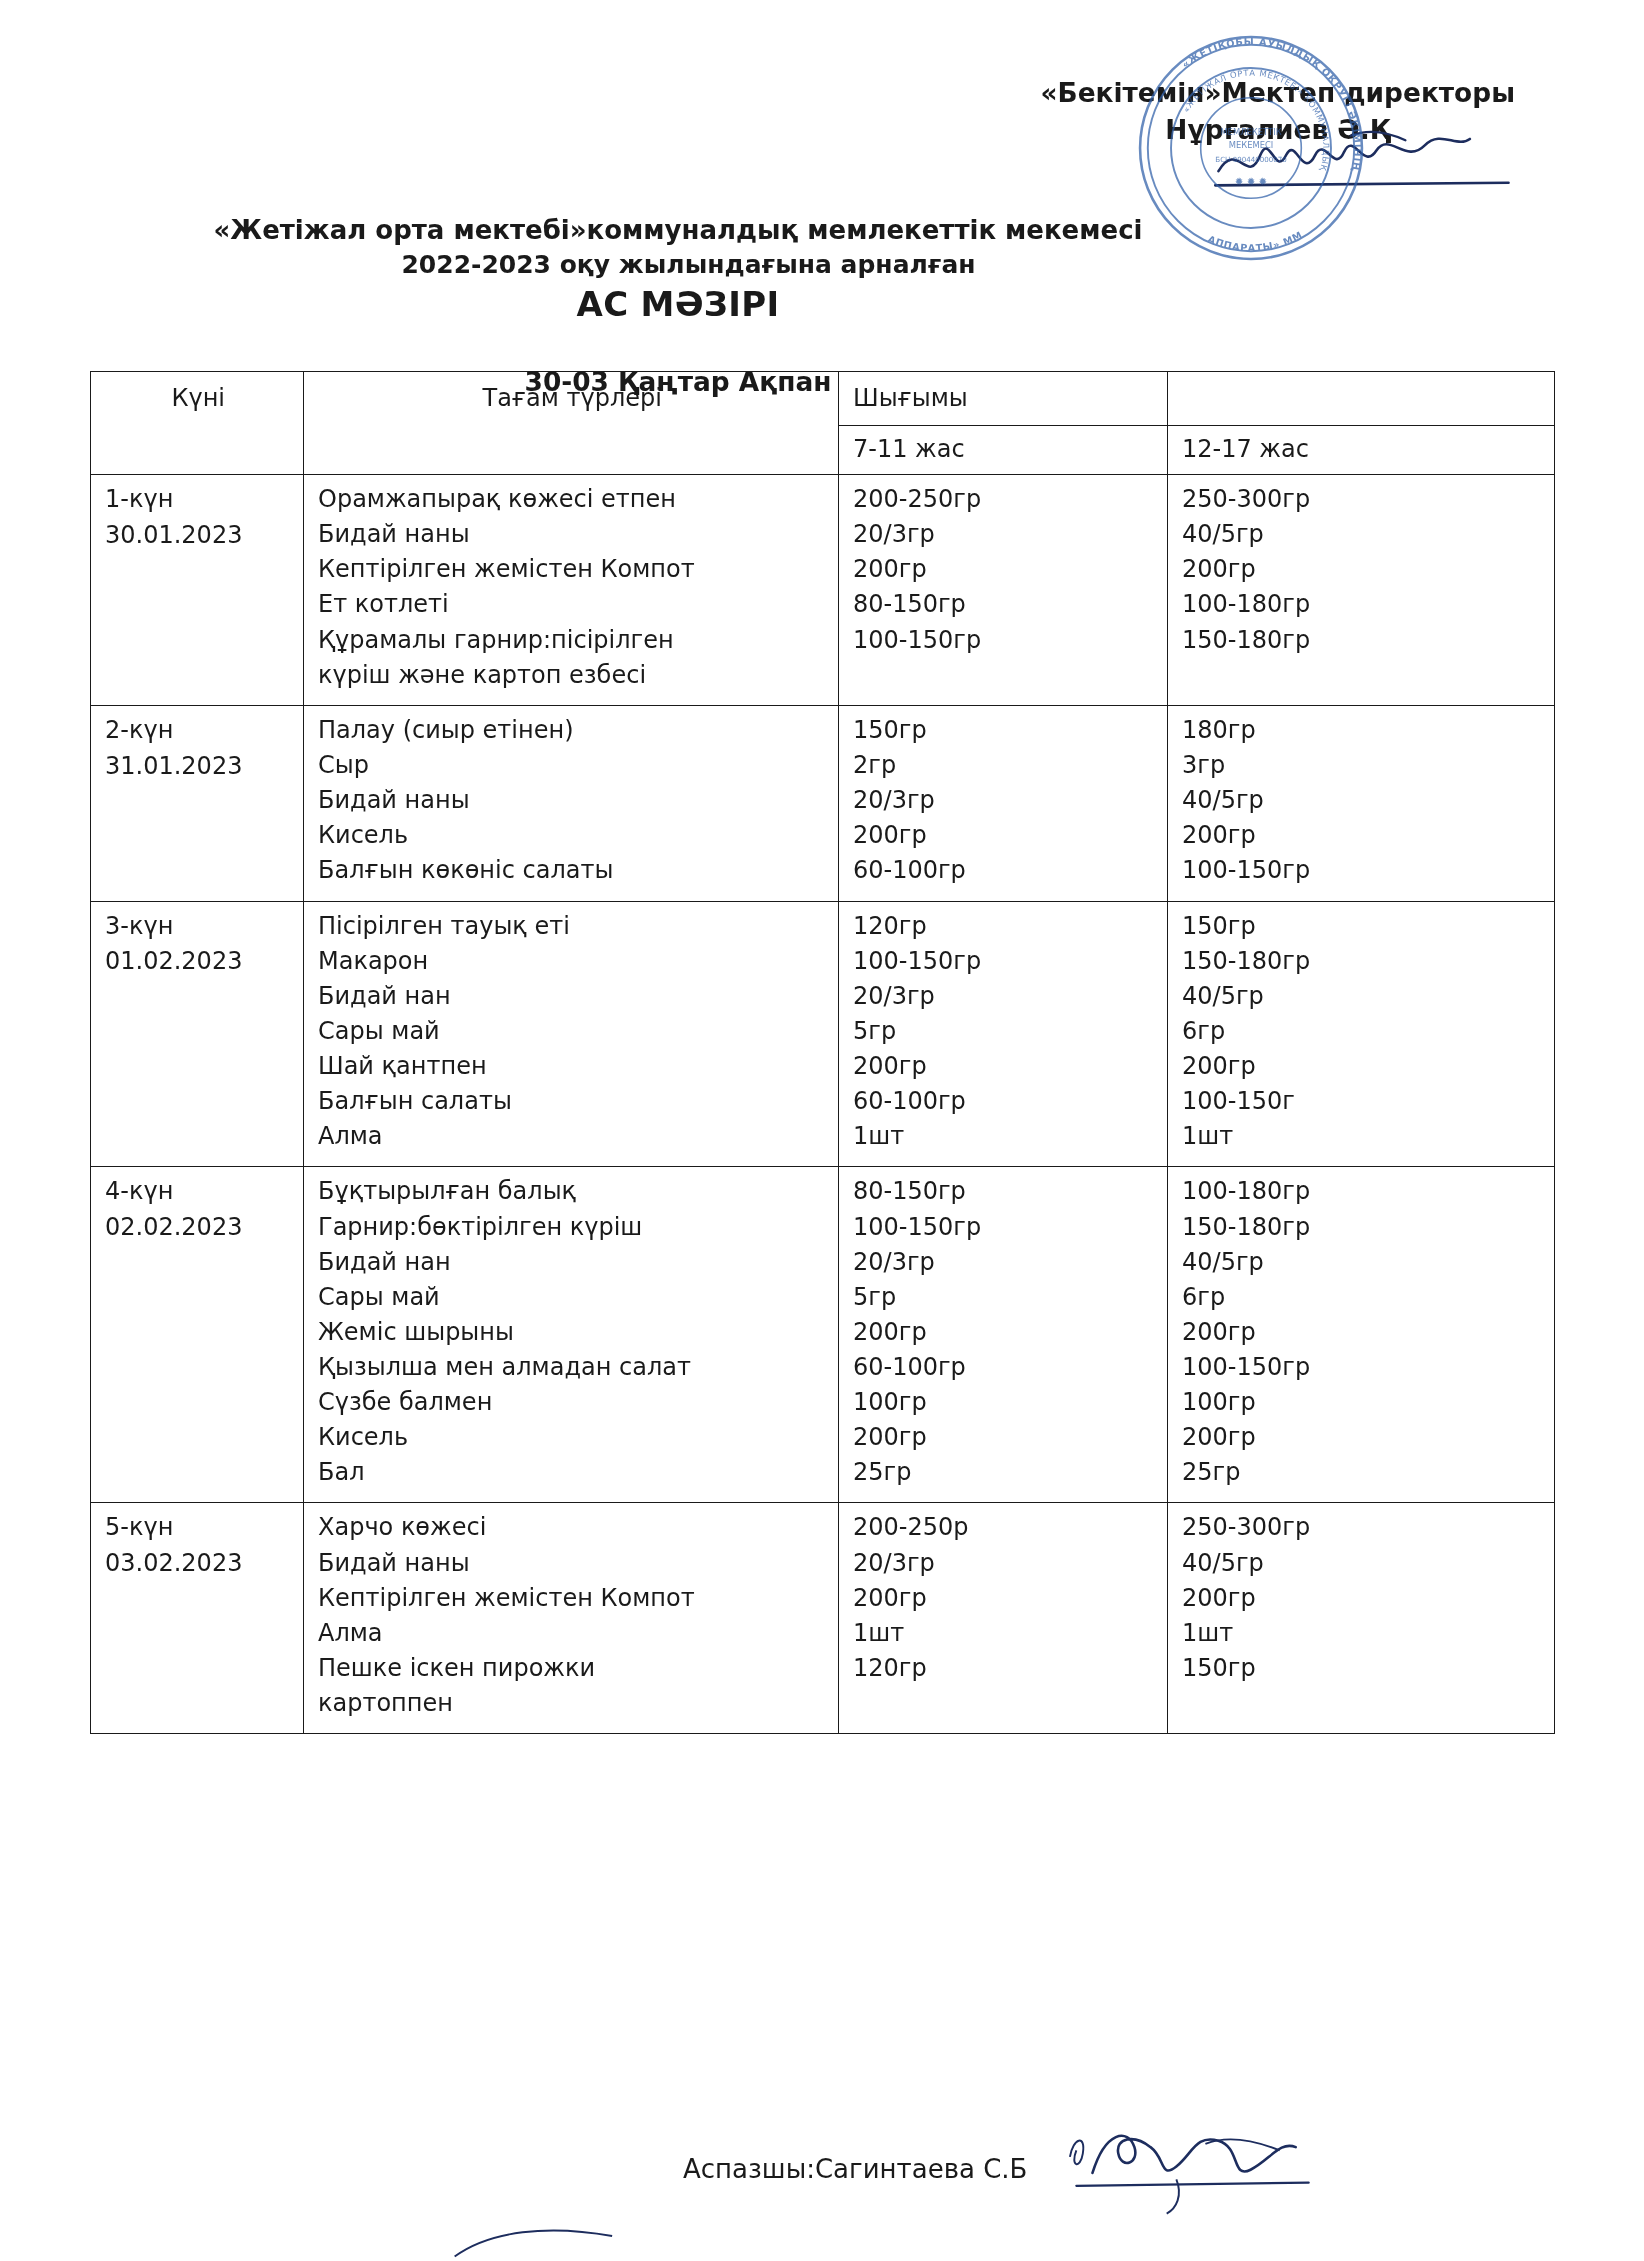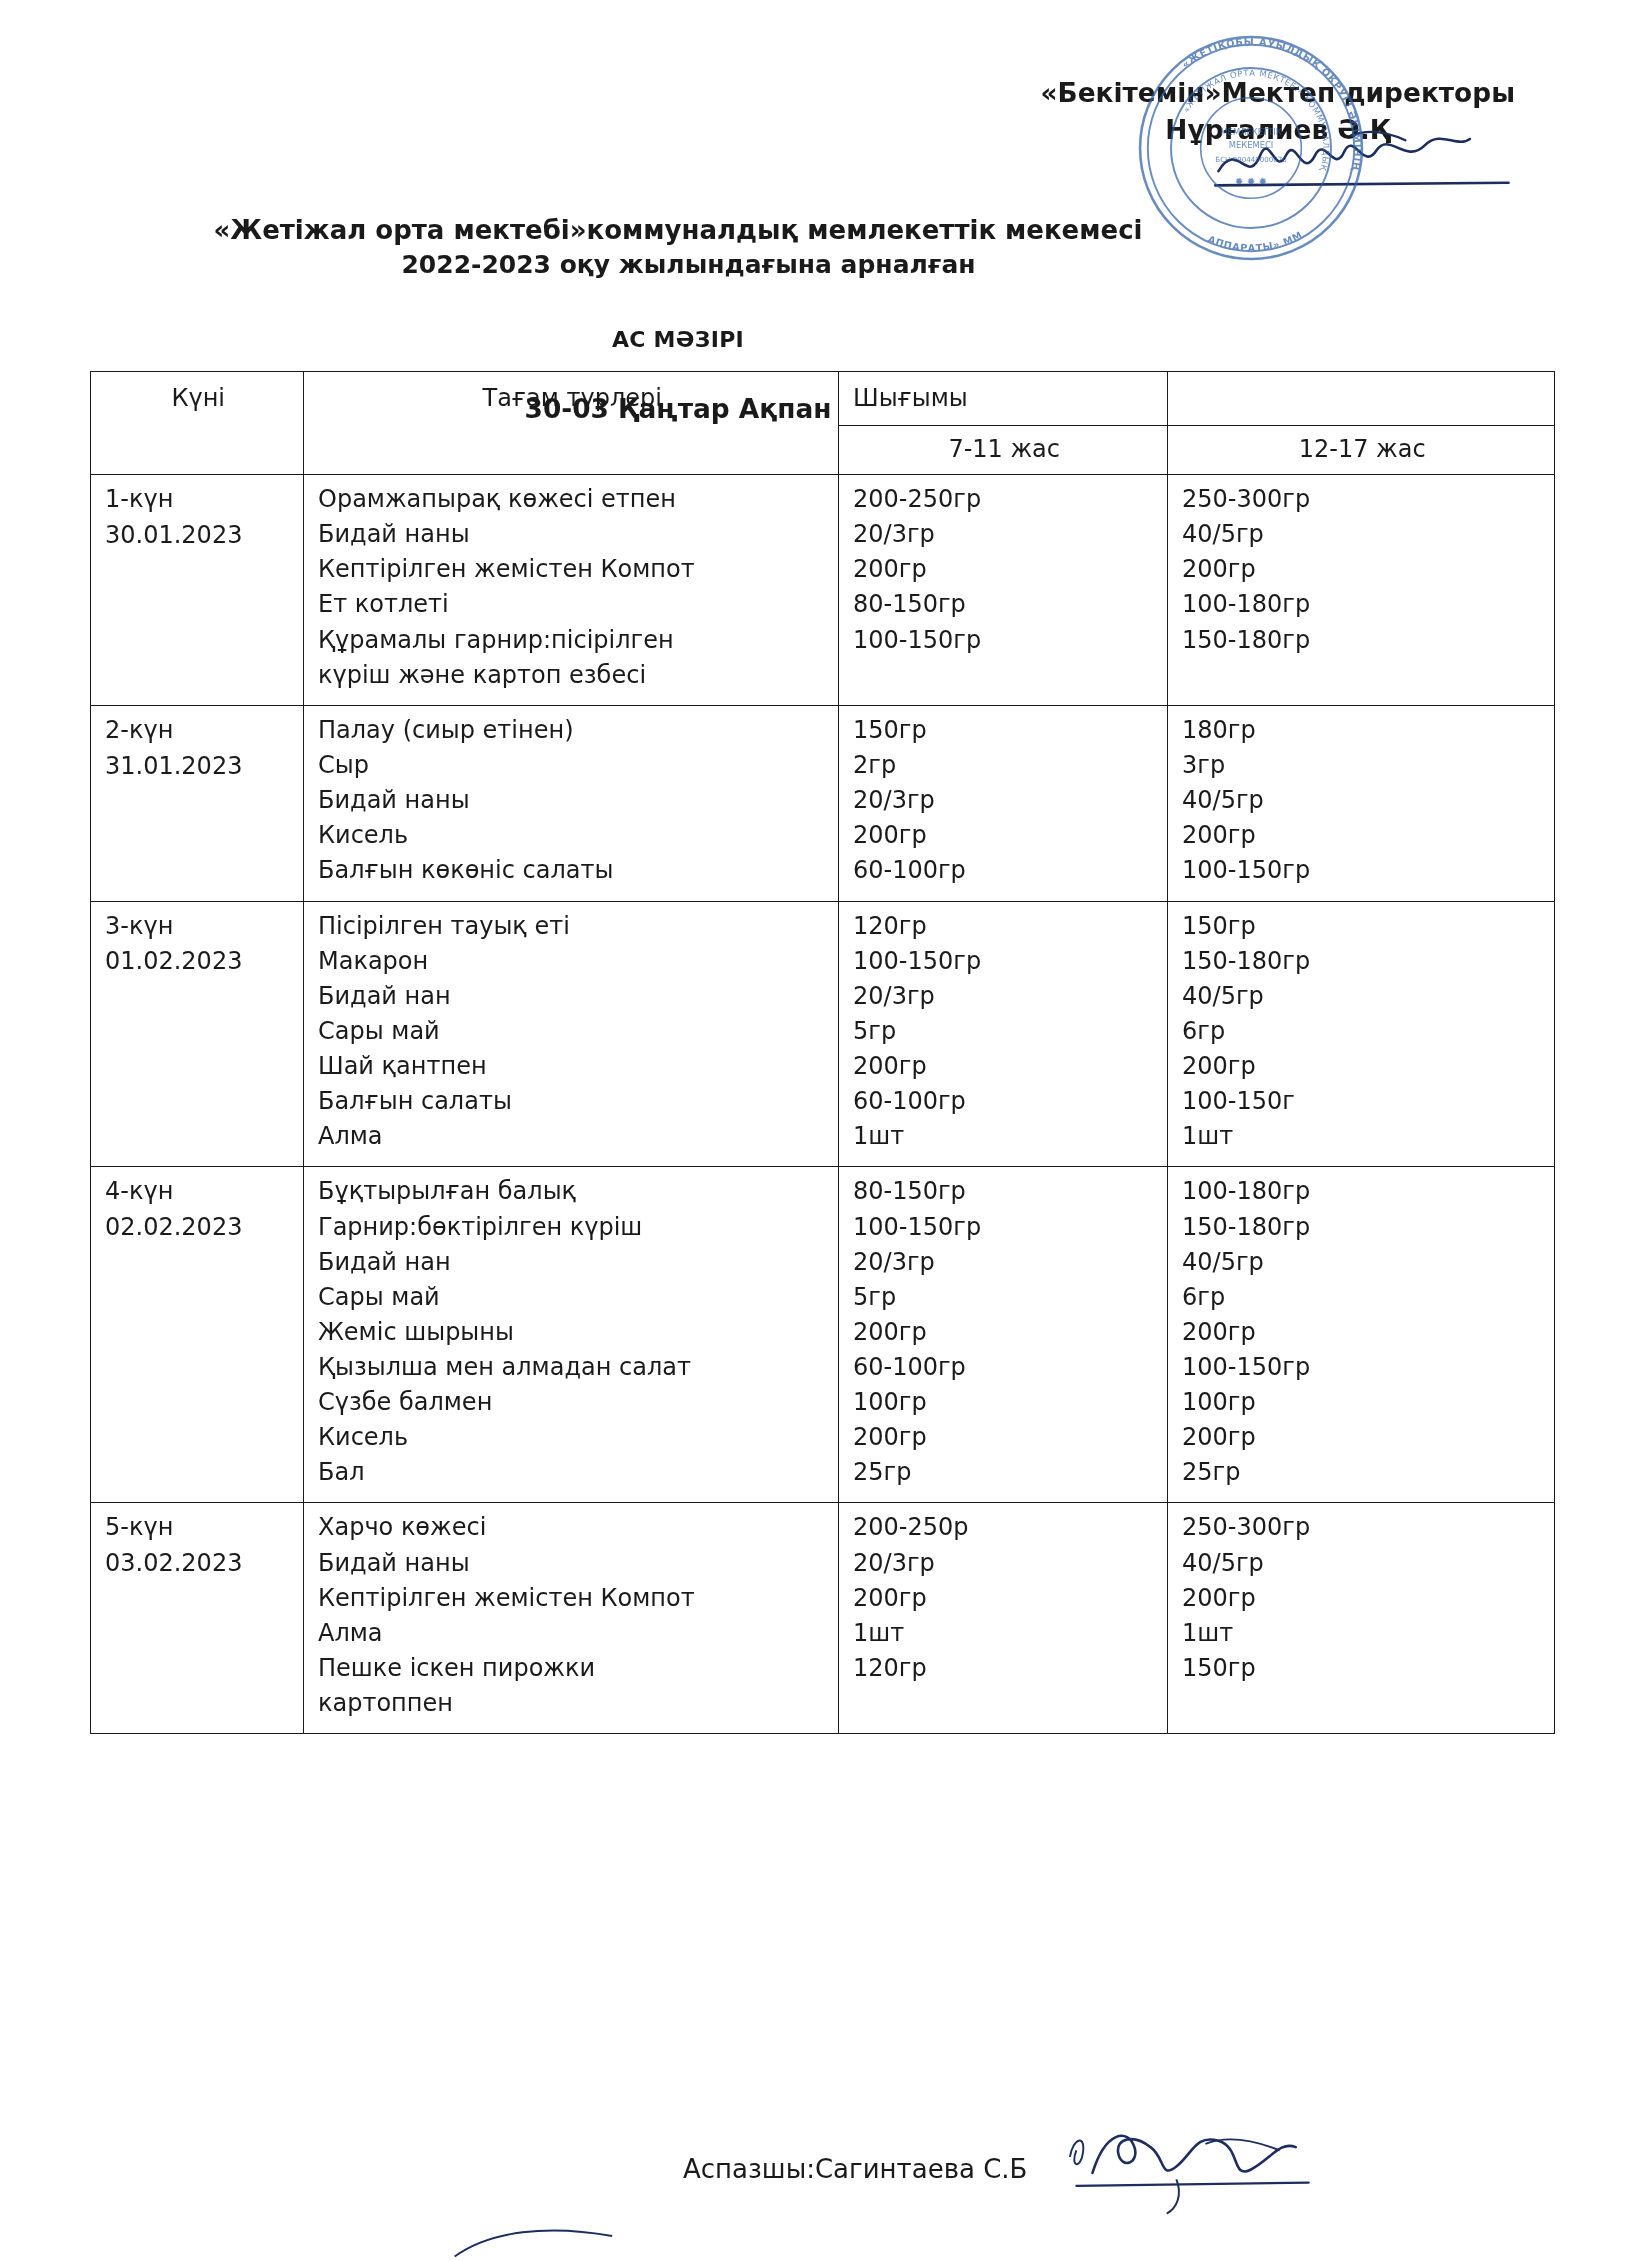--- a/index.html
+++ b/index.html
@@ -65,21 +65,21 @@
     top: 213px;
     left: 0;
     width: 1356px;
     text-align: center;
     font-weight: 700;
     font-size: 26px;
     line-height: 1.35;
   }
   .titleblock .t1 { font-size: 26px; }
   .titleblock .t2 { font-size: 25px; padding-left: 21px; }
-  .titleblock .t3 { font-size: 22px; letter-spacing: 0.3px; margin-top: 43px; }
+  .titleblock .t3 { font-size: 34px; letter-spacing: 0.3px; }
   .titleblock .t4 { font-size: 26.4px; margin-top: 36px; }
 
   
   table.menu {
     position: absolute;
     top: 371px;
     left: 90px;
     width: 1464px;
     border-collapse: collapse;
     table-layout: fixed;
@@ -94,21 +94,21 @@
   }
   .c-day    { width: 213px; }
   .c-dish   { width: 535px; }
   .c-p1     { width: 329px; }
   .c-p2     { width: 387px; }
 
   .cellpad {
     padding: 9px 11.6px 10.3px 14px;
   }
   .hdr-top .cellpad { padding-top: 11.6px; padding-bottom: 13px; }
-  .hdr-sub .cellpad { padding-top: 9px; padding-bottom: 11.6px; text-align: center; }
+  .hdr-sub .cellpad { padding-top: 9px; padding-bottom: 11.6px; }
 
   .lines div {
     line-height: 1.30;
     white-space: nowrap;
     padding: 0;
   }
   .lines.dish div { padding-bottom: 3.9px; }
   .lines.port div { padding-bottom: 3.9px; }
   .day-lines div { line-height: 1.32; padding-bottom: 3.9px; white-space: nowrap; }
 

